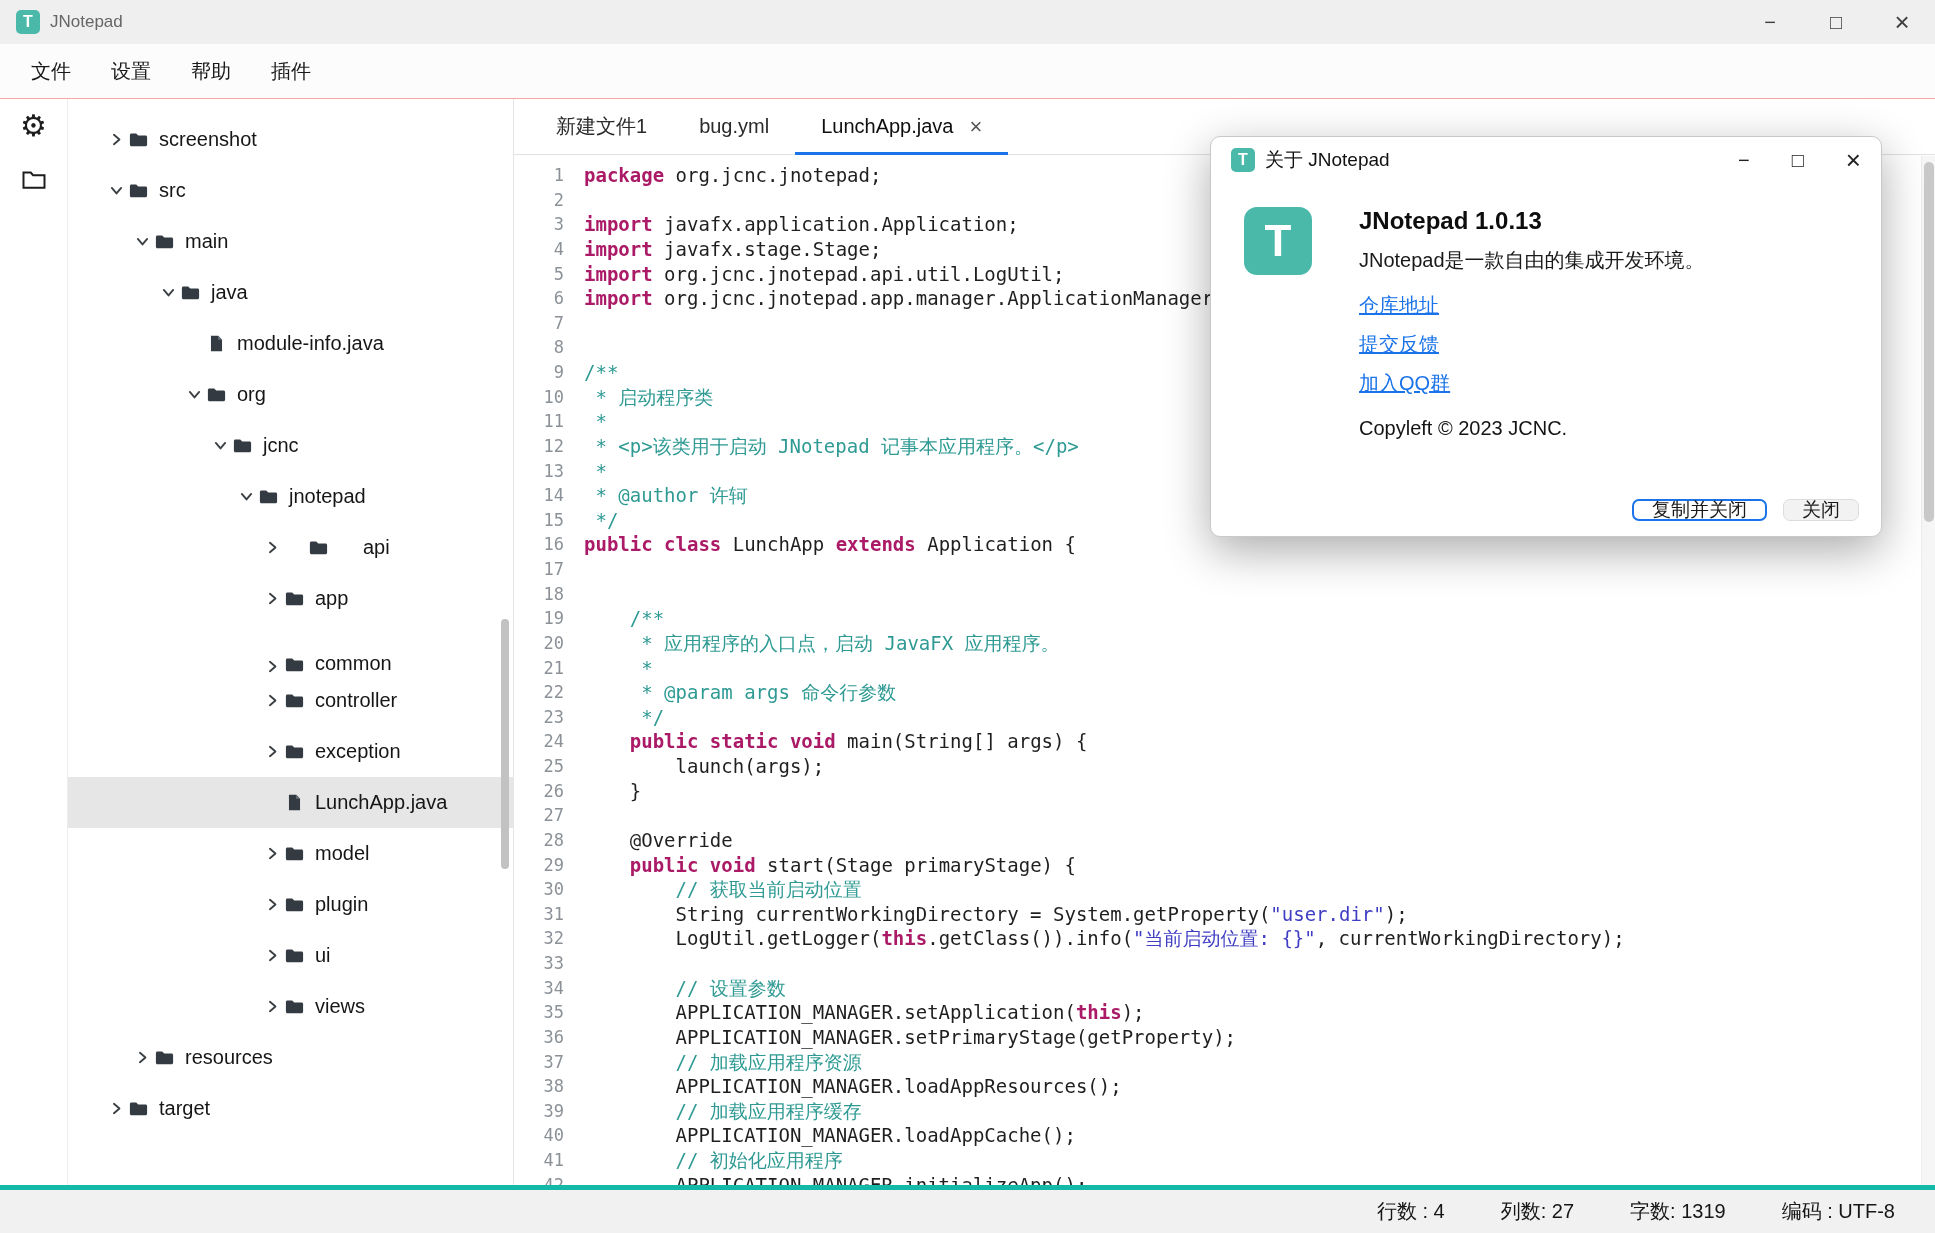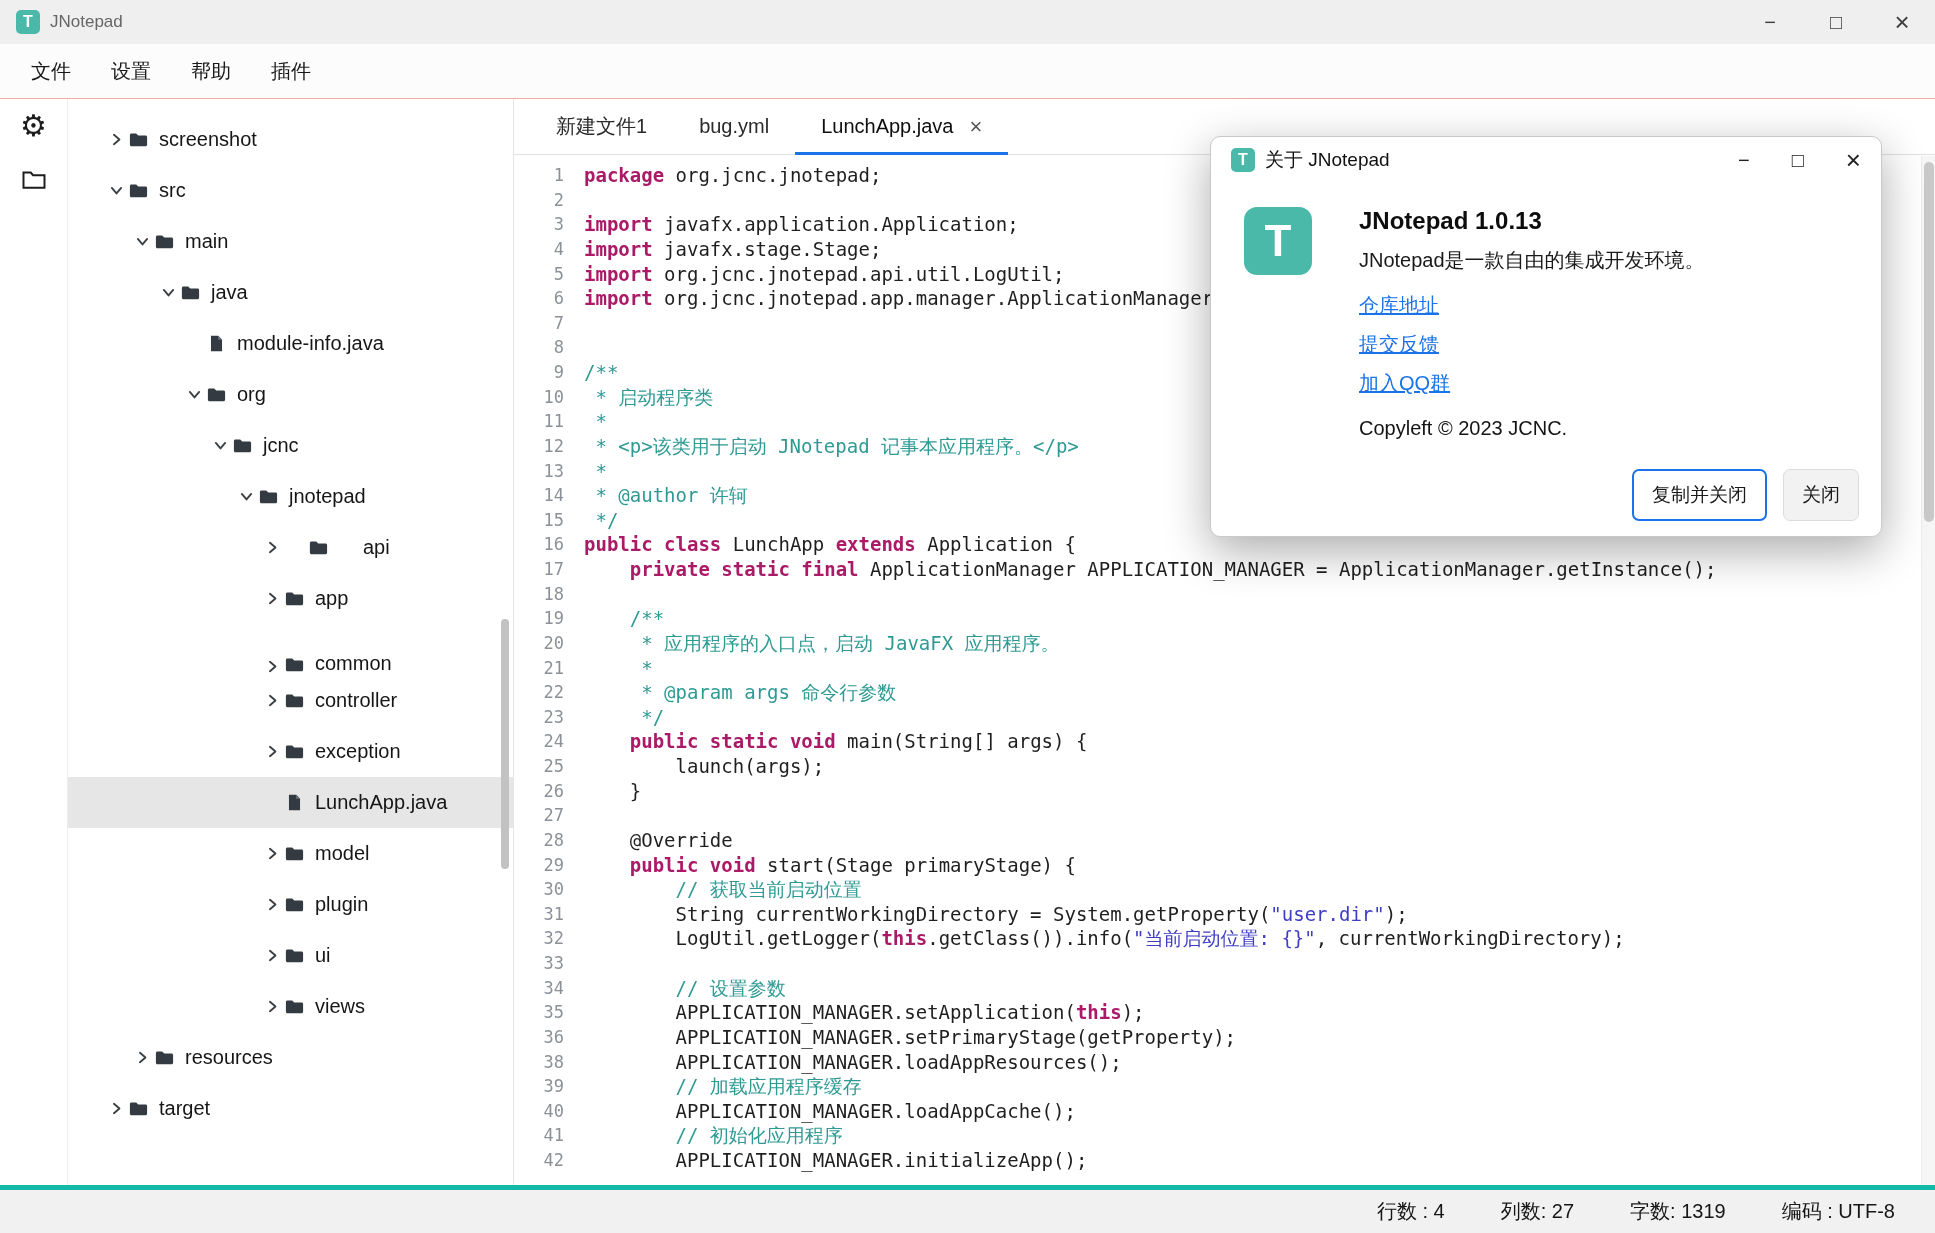--- a/index.html
+++ b/index.html
@@ -66,21 +66,21 @@
 .dlg-ctl.big{font-size:26px}
 .dlg-body{display:flex;padding:24px 0 0 33px}
 .dlg-logo{width:68px;height:68px;border-radius:13px;background:var(--teal,#4ab9a9);color:#fff;font-weight:bold;font-size:44px;display:flex;align-items:center;justify-content:center;flex:none}
 .dlg-text{margin-left:47px}
 .dlg-heading{font-size:24px;font-weight:bold;color:#0d0d0d}
 .dlg-desc{margin-top:12px;font-size:20px;color:#191919}
 .dlg-links{display:flex;flex-direction:column;margin-top:6px}
 .dlg-link{margin-top:12px;font-size:20px;color:var(--accent,#1a73e8);text-decoration:underline;width:max-content;cursor:pointer}
 .dlg-copy{margin-top:20px;font-size:20px;color:#141414}
 .dlg-buttons{position:absolute;right:22px;bottom:15px;display:flex;gap:16px}
-.btn{height:52px;display:flex;align-items:center;border-radius:7px;font-size:19px;padding:0 18px;font-family:inherit}
+.btn{height:22px;display:flex;align-items:center;border-radius:7px;font-size:19px;padding:0 18px;font-family:inherit}
 .btn-primary{border:2px solid var(--accent,#1a73e8);background:#fff;color:#1a1a1a}
 .btn-plain{background:#f2f2f2;border:1px solid #dcdcdc;color:#1a1a1a}
 </style>
 </head>
 <body>
 
 <div class="window">
 
   <div class="titlebar">
     <div class="app-logo">T</div>
@@ -399,40 +399,41 @@
           <div class="code-line"><span class="ln">7</span><span class="lc"></span></div>
           <div class="code-line"><span class="ln">8</span><span class="lc"></span></div>
           <div class="code-line"><span class="ln">9</span><span class="lc"><span class="tk-c">/**</span></span></div>
           <div class="code-line"><span class="ln">10</span><span class="lc"><span class="tk-c"> * 启动程序类</span></span></div>
           <div class="code-line"><span class="ln">11</span><span class="lc"><span class="tk-c"> *</span></span></div>
           <div class="code-line"><span class="ln">12</span><span class="lc"><span class="tk-c"> * &lt;p&gt;该类用于启动 JNotepad 记事本应用程序。&lt;/p&gt;</span></span></div>
           <div class="code-line"><span class="ln">13</span><span class="lc"><span class="tk-c"> *</span></span></div>
           <div class="code-line"><span class="ln">14</span><span class="lc"><span class="tk-c"> * @author 许轲</span></span></div>
           <div class="code-line"><span class="ln">15</span><span class="lc"><span class="tk-c"> */</span></span></div>
           <div class="code-line"><span class="ln">16</span><span class="lc"><span class="tk-k">public class</span><span class="tk-d"> LunchApp </span><span class="tk-k">extends</span><span class="tk-d"> Application {</span></span></div>
-          <div class="code-line"><span class="ln">17</span><span class="lc"><span class="tk-d">    </span><span class="tk-k">private static final</span><span class="tk-d"> ApplicationManager APPLICATION_MANAGER = ApplicationManager.getInstance();</span></span></div>
+          <div class="code-line"><span class="ln">17</span></div>
           <div class="code-line"><span class="ln">18</span><span class="lc"></span></div>
           <div class="code-line"><span class="ln">19</span><span class="lc"><span class="tk-c">    /**</span></span></div>
           <div class="code-line"><span class="ln">20</span><span class="lc"><span class="tk-c">     * 应用程序的入口点，启动 JavaFX 应用程序。</span></span></div>
           <div class="code-line"><span class="ln">21</span><span class="lc"><span class="tk-c">     *</span></span></div>
           <div class="code-line"><span class="ln">22</span><span class="lc"><span class="tk-c">     * @param args 命令行参数</span></span></div>
           <div class="code-line"><span class="ln">23</span><span class="lc"><span class="tk-c">     */</span></span></div>
           <div class="code-line"><span class="ln">24</span><span class="lc"><span class="tk-d">    </span><span class="tk-k">public static void</span><span class="tk-d"> main(String[] args) {</span></span></div>
           <div class="code-line"><span class="ln">25</span><span class="lc"><span class="tk-d">        launch(args);</span></span></div>
           <div class="code-line"><span class="ln">26</span><span class="lc"><span class="tk-d">    }</span></span></div>
           <div class="code-line"><span class="ln">27</span><span class="lc"></span></div>
           <div class="code-line"><span class="ln">28</span><span class="lc"><span class="tk-d">    @Override</span></span></div>
           <div class="code-line"><span class="ln">29</span><span class="lc"><span class="tk-d">    </span><span class="tk-k">public void</span><span class="tk-d"> start(Stage primaryStage) {</span></span></div>
           <div class="code-line"><span class="ln">30</span><span class="lc"><span class="tk-d">        </span><span class="tk-c">// 获取当前启动位置</span></span></div>
           <div class="code-line"><span class="ln">31</span><span class="lc"><span class="tk-d">        String currentWorkingDirectory = System.getProperty(</span><span class="tk-s">"user.dir"</span><span class="tk-d">);</span></span></div>
           <div class="code-line"><span class="ln">32</span><span class="lc"><span class="tk-d">        LogUtil.getLogger(</span><span class="tk-k">this</span><span class="tk-d">.getClass()).info(</span><span class="tk-s">"当前启动位置: {}"</span><span class="tk-d">, currentWorkingDirectory);</span></span></div>
           <div class="code-line"><span class="ln">33</span><span class="lc"></span></div>
           <div class="code-line"><span class="ln">34</span><span class="lc"><span class="tk-d">        </span><span class="tk-c">// 设置参数</span></span></div>
           <div class="code-line"><span class="ln">35</span><span class="lc"><span class="tk-d">        APPLICATION_MANAGER.setApplication(</span><span class="tk-k">this</span><span class="tk-d">);</span></span></div>
           <div class="code-line"><span class="ln">36</span><span class="lc"><span class="tk-d">        APPLICATION_MANAGER.setPrimaryStage(getProperty);</span></span></div>
+          <div class="code-line"><span class="ln">37</span><span class="lc"><span class="tk-d">        </span><span class="tk-c">// 加载应用程序资源</span></span></div>
           <div class="code-line"><span class="ln">38</span><span class="lc"><span class="tk-d">        APPLICATION_MANAGER.loadAppResources();</span></span></div>
           <div class="code-line"><span class="ln">39</span><span class="lc"><span class="tk-d">        </span><span class="tk-c">// 加载应用程序缓存</span></span></div>
           <div class="code-line"><span class="ln">40</span><span class="lc"><span class="tk-d">        APPLICATION_MANAGER.loadAppCache();</span></span></div>
           <div class="code-line"><span class="ln">41</span><span class="lc"><span class="tk-d">        </span><span class="tk-c">// 初始化应用程序</span></span></div>
           <div class="code-line"><span class="ln">42</span><span class="lc"><span class="tk-d">        APPLICATION_MANAGER.initializeApp();</span></span></div>
         </div>
       <div class="ed-scrollbar">
         <div class="ed-thumb"></div>
       </div>
     </div>

